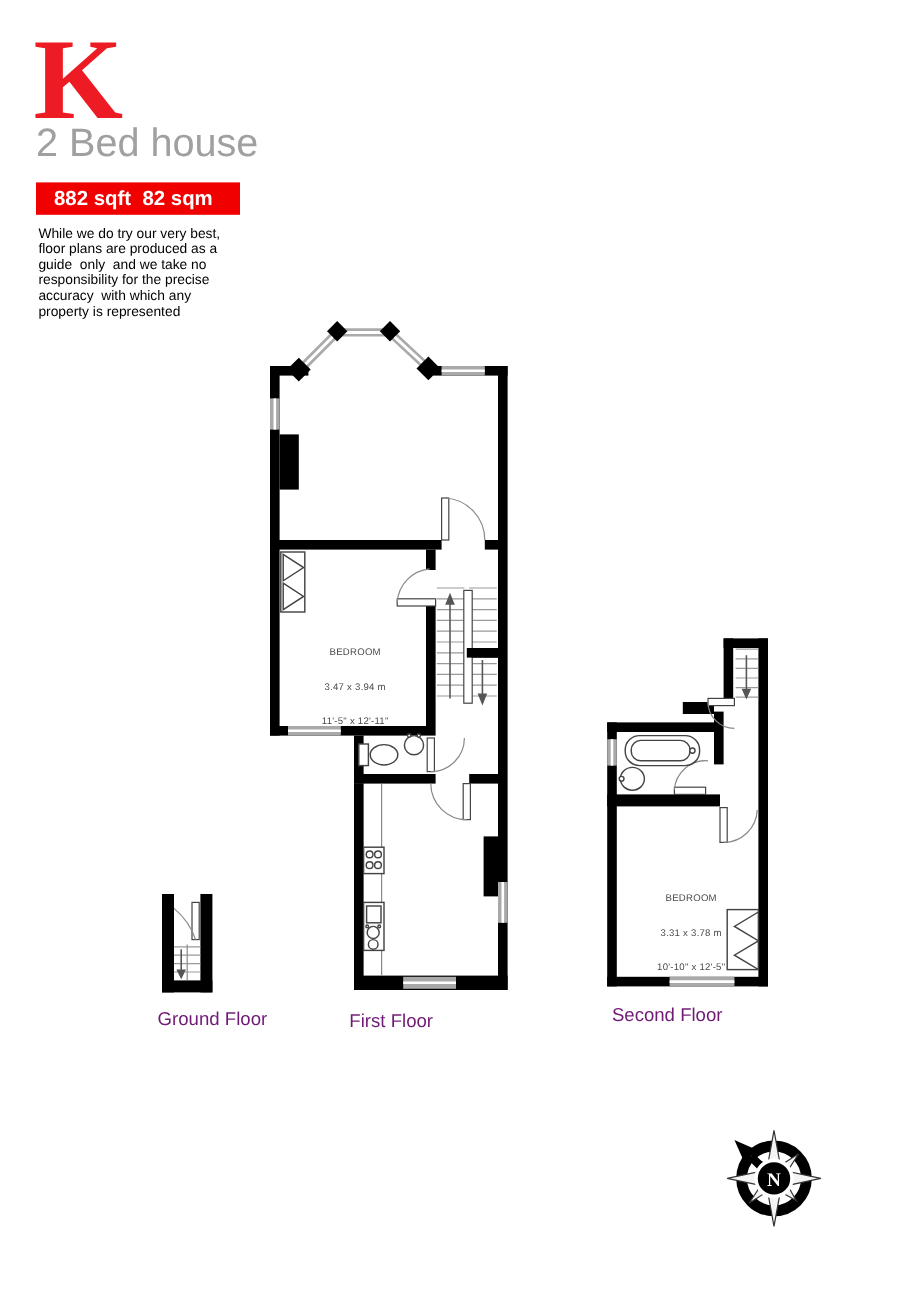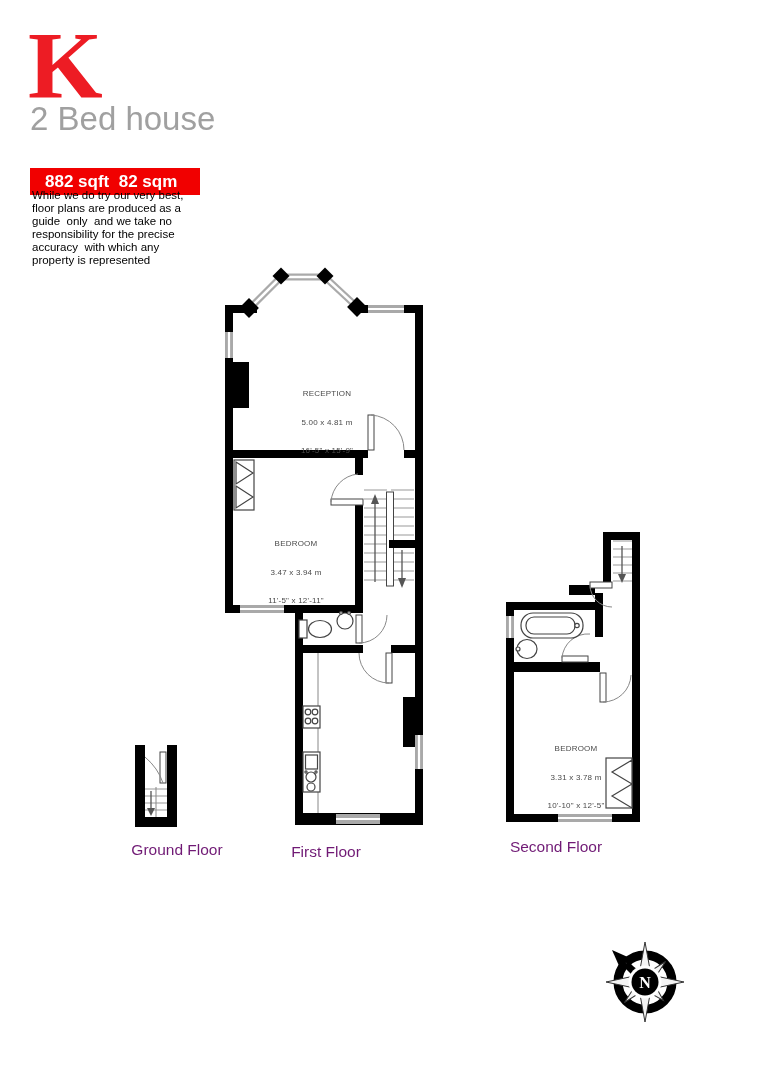--- a/index.html
+++ b/index.html
@@ -4,21 +4,21 @@
 <style>
   html,body{margin:0;padding:0;background:#fff;}
   .page{position:relative;width:764px;height:1080px;background:#fff;overflow:hidden;
         font-family:"Liberation Sans",sans-serif;}
   .abs{position:absolute;}
   .k-logo{left:28px;top:18px;font-family:"Liberation Serif",serif;font-weight:bold;
           font-size:96px;line-height:1;color:#ed1c24;}
   .prop-title{left:505px;top:13px;font-size:31px;color:#161616;letter-spacing:.5px;}
   .prop-type{left:30px;top:100px;font-size:33px;color:#a0a0a0;}
   .area-heading{left:30px;top:133px;font-size:20px;font-weight:bold;color:#0a0a0a;}
-  .area-banner{left:30px;top:168px;width:170px;height:27px;background:#f10000;}
+  .area-banner{left:30px;top:152px;width:170px;height:27px;background:#f10000;}
   .area-value{margin-left:15px;line-height:27px;font-size:17px;font-weight:bold;color:#fff;white-space:pre;}
   .disclaimer{left:32px;top:189px;width:175px;font-size:11.5px;line-height:13px;color:#000;}
   .disclaimer div{white-space:pre-wrap;}
   .room-label{position:absolute;transform:translateX(-50%);text-align:center;
               font-size:8px;line-height:9.5px;color:#4a4a4a;letter-spacing:.2px;white-space:pre;}
   .floor-label{position:absolute;transform:translateX(-50%);font-size:15.5px;color:#701a75;white-space:nowrap;}
   svg.plan{position:absolute;left:0;top:0;}
   .wall{fill:#000;}
   .win{fill:#a9a9a9;}
   .winline{stroke:#fff;stroke-width:2.2;fill:none;}
@@ -246,25 +246,20 @@
       <g>
         <path d="M645 983 L626 964" stroke="#000" stroke-width="7" fill="none"></path>
         <polygon points="612,950 630,958 620,968" fill="#000"></polygon>
       </g>
       <circle cx="645" cy="982" r="16.5" fill="#fff"></circle>
       <circle cx="645" cy="982" r="13.5" fill="#000"></circle>
       <text class="compass-n" x="645" y="988" text-anchor="middle">N</text>
     </g>
   </svg>
 
-  <div class="room-label" style="left:327px;top:370px;">
-    <div>RECEPTION</div>
-    <div>5.00 x 4.81 m</div>
-    <div>16'-5" x 15'-9"</div>
-  </div>
   <div class="room-label" style="left:296px;top:520px;">
     <div>BEDROOM</div>
     <div>3.47 x 3.94 m</div>
     <div>11'-5" x 12'-11"</div>
   </div>
   <div class="room-label" style="left:576px;top:725px;">
     <div>BEDROOM</div>
     <div>3.31 x 3.78 m</div>
     <div>10'-10" x 12'-5"</div>
   </div>

